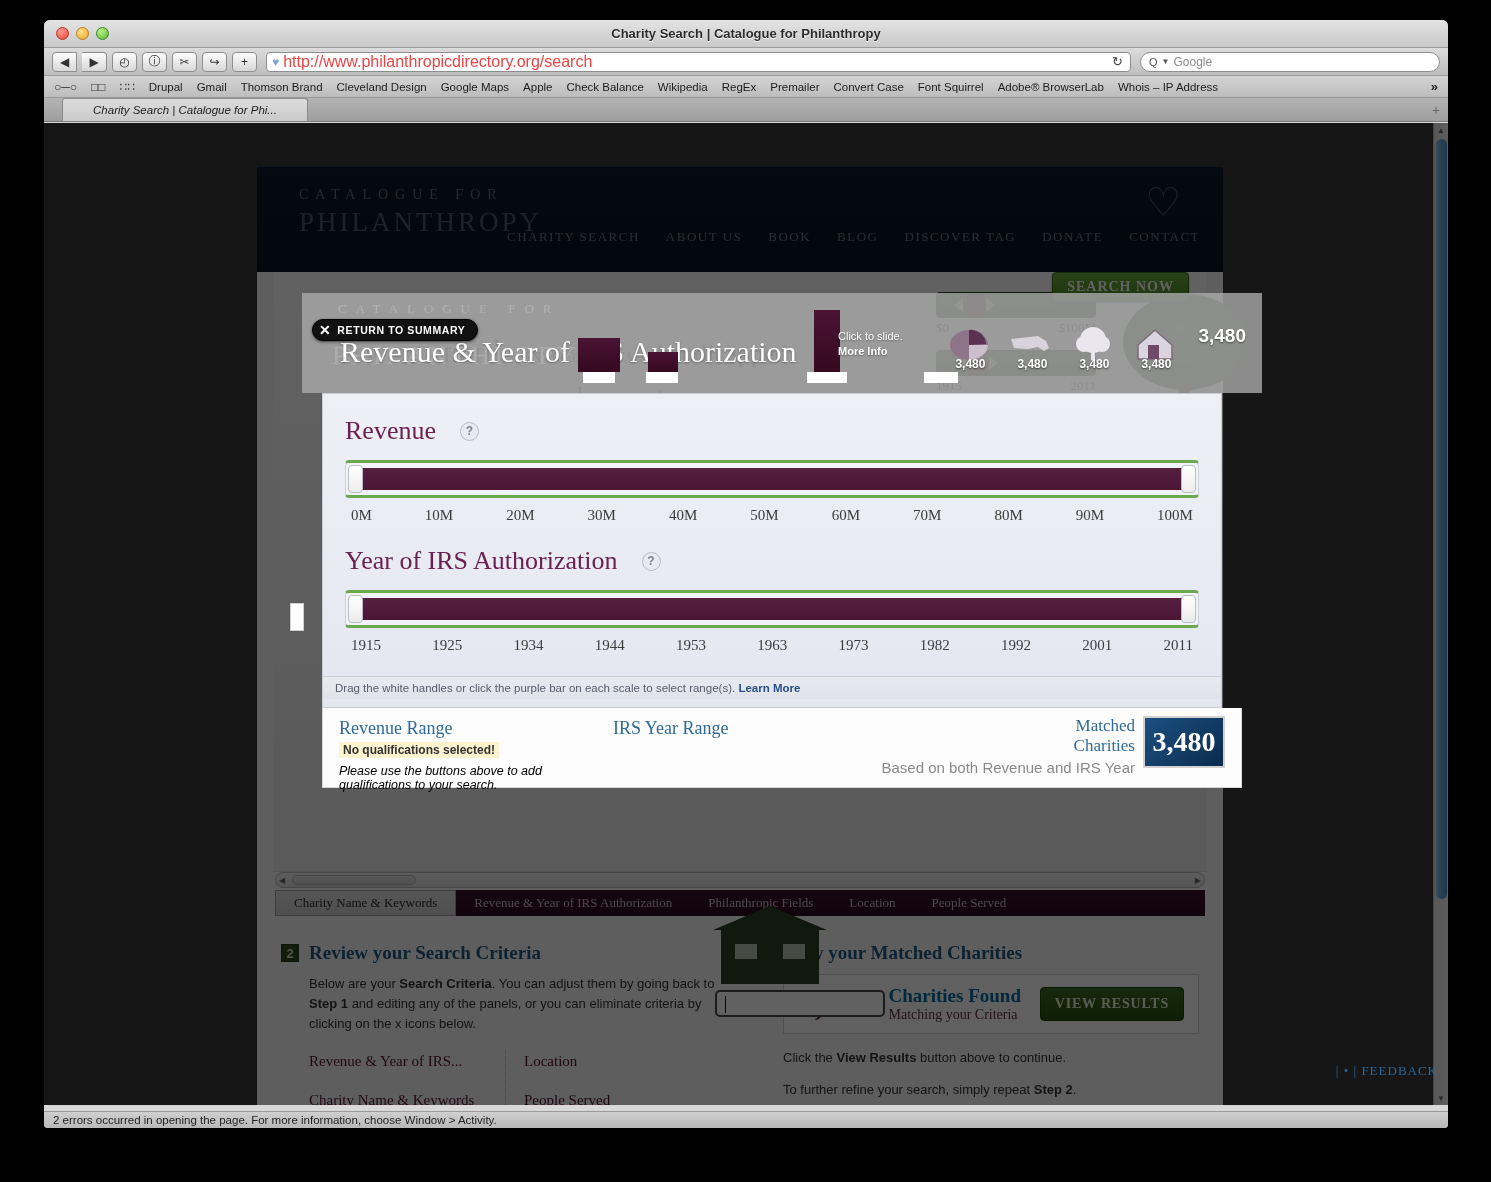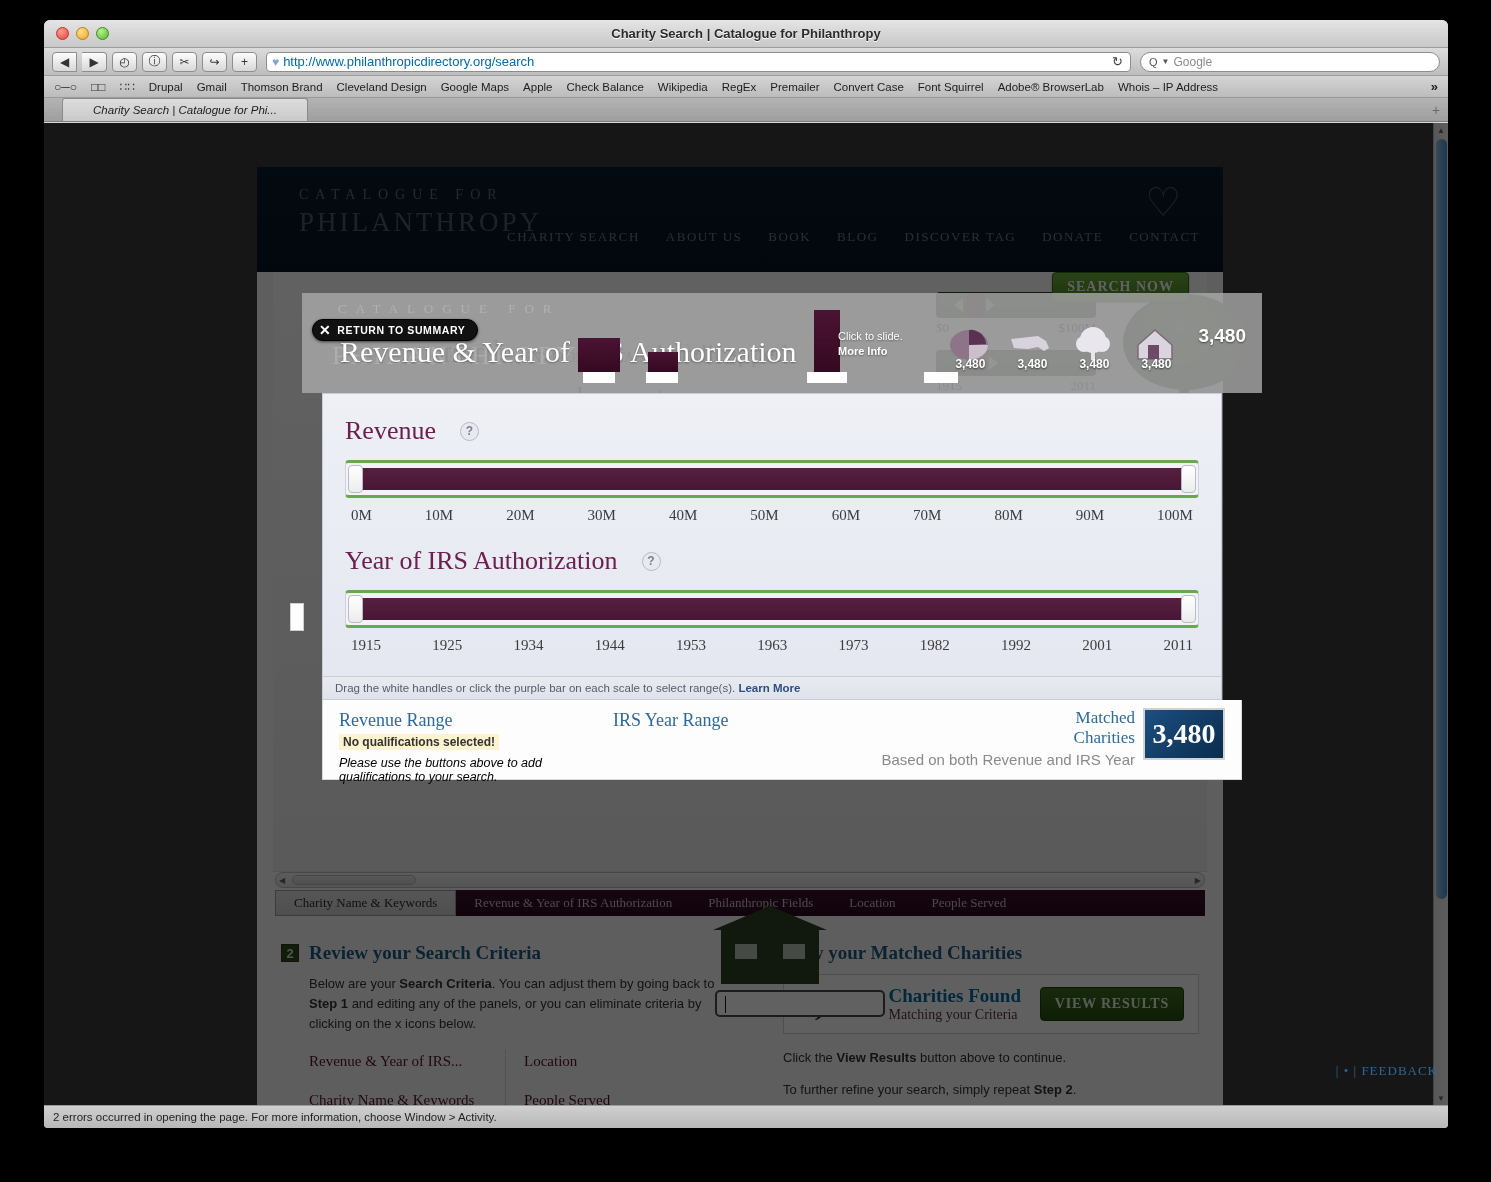--- a/index.html
+++ b/index.html
@@ -55,21 +55,21 @@
   }
   .tbtn.pair { border-radius:0; border-left:none; }
   .tbtn.pair.first { border-radius:4px 0 0 4px; border-left:1px solid #8e8e8e; }
   .tbtn.pair.last  { border-radius:0 4px 4px 0; }
   #urlbar {
     flex:1; height:20px; background:#fff;
     border:1px solid #8d8d8d; border-radius:4px;
     display:flex; align-items:center; padding:0 5px; gap:4px;
     margin:0 4px;
   }
-  #urlbar .url-text { font-size:13px; color:#0369a1; flex:1; }
+  #urlbar .url-text { font-size:16px; color:#ef4444; flex:1; }
   #urlbar .reload { font-size:13px; color:#444; padding-right:2px; }
   #searchbar {
     width:300px; height:20px; background:#fff;
     border:1px solid #8d8d8d; border-radius:10px;
     display:flex; align-items:center; padding:0 8px; gap:4px;
   }
   #searchbar .sph { font-size:12px; color:#8b8b8b; }
 
   
   #bookmarks {
@@ -115,21 +115,21 @@
   #vscroll .arrow { position:absolute; left:0; right:0; height:14px; font-size:8px; color:#666;
                     display:flex; align-items:center; justify-content:center; }
   #vscroll .up { top:0; } #vscroll .down { bottom:0; }
   #vscroll .thumb {
     position:absolute; left:2px; width:11px; top:16px; height:760px;
     background:linear-gradient(to right,#8fc2e8,#4a90d0); border-radius:6px;
   }
 
   
   #statusbar {
-    position:absolute; left:0; right:0; bottom:0; height:23px;
+    position:absolute; left:0; right:0; bottom:0; height:17px;
     background:linear-gradient(#cfcfcf,#b8b8b8);
     border-top:1px solid #9a9a9a;
     display:flex; align-items:center; padding-left:9px;
     font-size:11.5px; color:#1f1f1f;
   }
 
   
   #page {
     position:absolute; left:213px; top:44px; width:966px; height:1010px;
     background:#fbfbfb;
@@ -381,21 +381,21 @@
     background:linear-gradient(#ffffff,#ececec);
     border:1px solid #b9bcc6; border-radius:4px;
   }
   .slider-handle.left { left:2px; }
   .slider-handle.right { right:2px; }
   .tick-row {
     display:flex; justify-content:space-between; margin:9px 6px 22px 6px;
     font-family:"Liberation Serif", serif; font-size:15px; color:#3c3c3c;
   }
   #instruction-bar {
-    margin:0 -22px; padding:5px 12px;
+    margin:8px -22px; padding:5px 12px;
     background:linear-gradient(#e9ebf1,#dfe2ea);
     border-top:1px solid #cbced8;
     font-size:11.5px; color:#585c68;
   }
   #instruction-bar a { color:#2b4e85; font-weight:bold; text-decoration:none; }
 
   #modal-footer {
     position:relative; width:920px; height:80px;
     background:#fdfdfd; border:1px solid #d8d8d8; border-top:none;
     margin-left:20px; padding:12px 27px;

